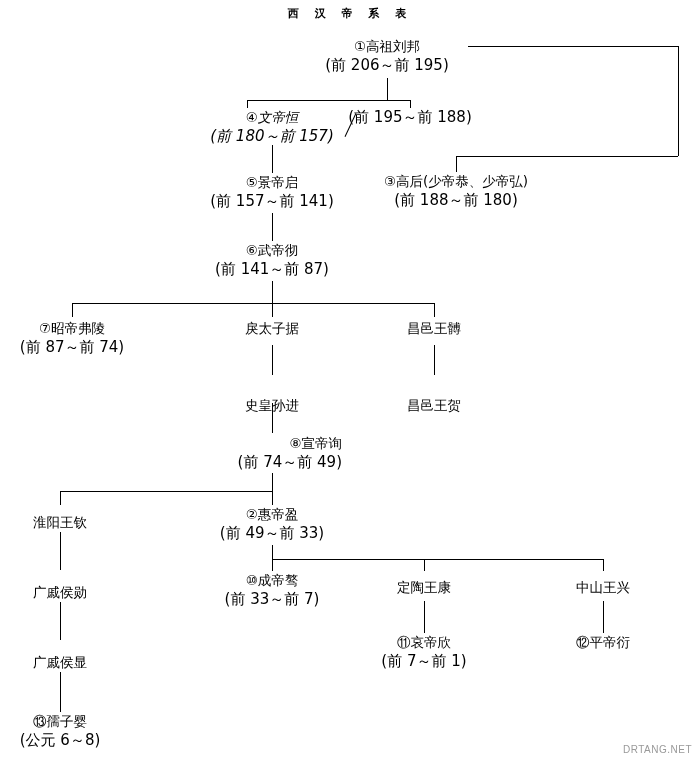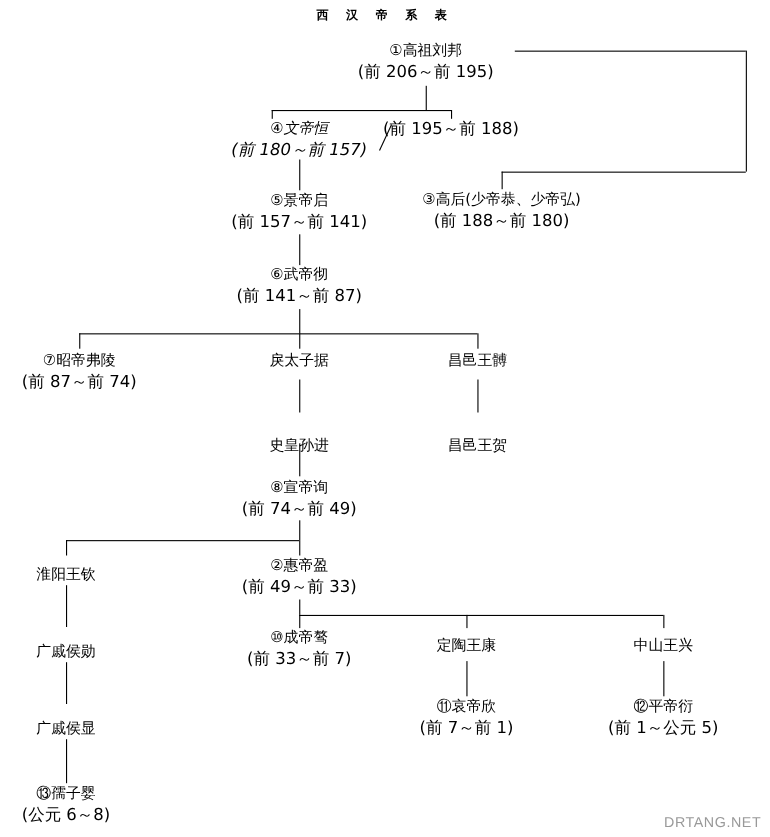--- a/index.html
+++ b/index.html
@@ -38,21 +38,21 @@
   .slash {
     position:absolute;
     width:1px; height:26px;
     background:#000;
     transform:rotate(25deg);
     transform-origin:center;
   }
   #watermark {
     position:absolute;
     right:8px; bottom:6px;
-    font-size:13px;
+    font-size:10px;
     color:#999999;
     letter-spacing:0.5px;
     font-family:"Liberation Sans", sans-serif;
   }
 </style>
 </head>
 <body>
 
 <div id="title">西 汉 帝 系 表</div>
 
@@ -148,21 +148,21 @@
 </div>
 
 <div class="node" style="left:202px; top:376px; width:140px;margin-top:20px;">
   <span class="nm">史皇孙进</span>
 </div>
 
 <div class="node" style="left:364px; top:376px; width:140px;margin-top:20px;">
   <span class="nm">昌邑王贺</span>
 </div>
 
-<div class="node" style="left:202px; top:434px; width:140px;">
+<div class="node" style="left:202px; top:434px; width:140px;text-align:right;">
   <span class="nm">⑧宣帝询</span>
   <span class="yr">(前 74～前 49)</span>
 </div>
 
 <div class="node" style="left:-10px; top:513px; width:140px;">
   <span class="nm">淮阳王钦</span>
 </div>
 
 <div class="node" style="left:202px; top:505px; width:140px;">
   <span class="nm">②惠帝盈</span>
@@ -190,21 +190,20 @@
   <span class="nm">广戚侯显</span>
 </div>
 
 <div class="node" style="left:354px; top:633px; width:140px;">
   <span class="nm">⑪哀帝欣</span>
   <span class="yr">(前 7～前 1)</span>
 </div>
 
 <div class="node" style="left:523px; top:633px; width:160px;">
   <span class="nm">⑫平帝衍</span>
-  <span class="yr">(前 1～公元 5)</span>
 </div>
 
 <div class="node" style="left:-10px; top:712px; width:140px;">
   <span class="nm">⑬孺子婴</span>
   <span class="yr">(公元 6～8)</span>
 </div>
 
 <div id="watermark">DRTANG.NET</div>
 
 </body></html>

